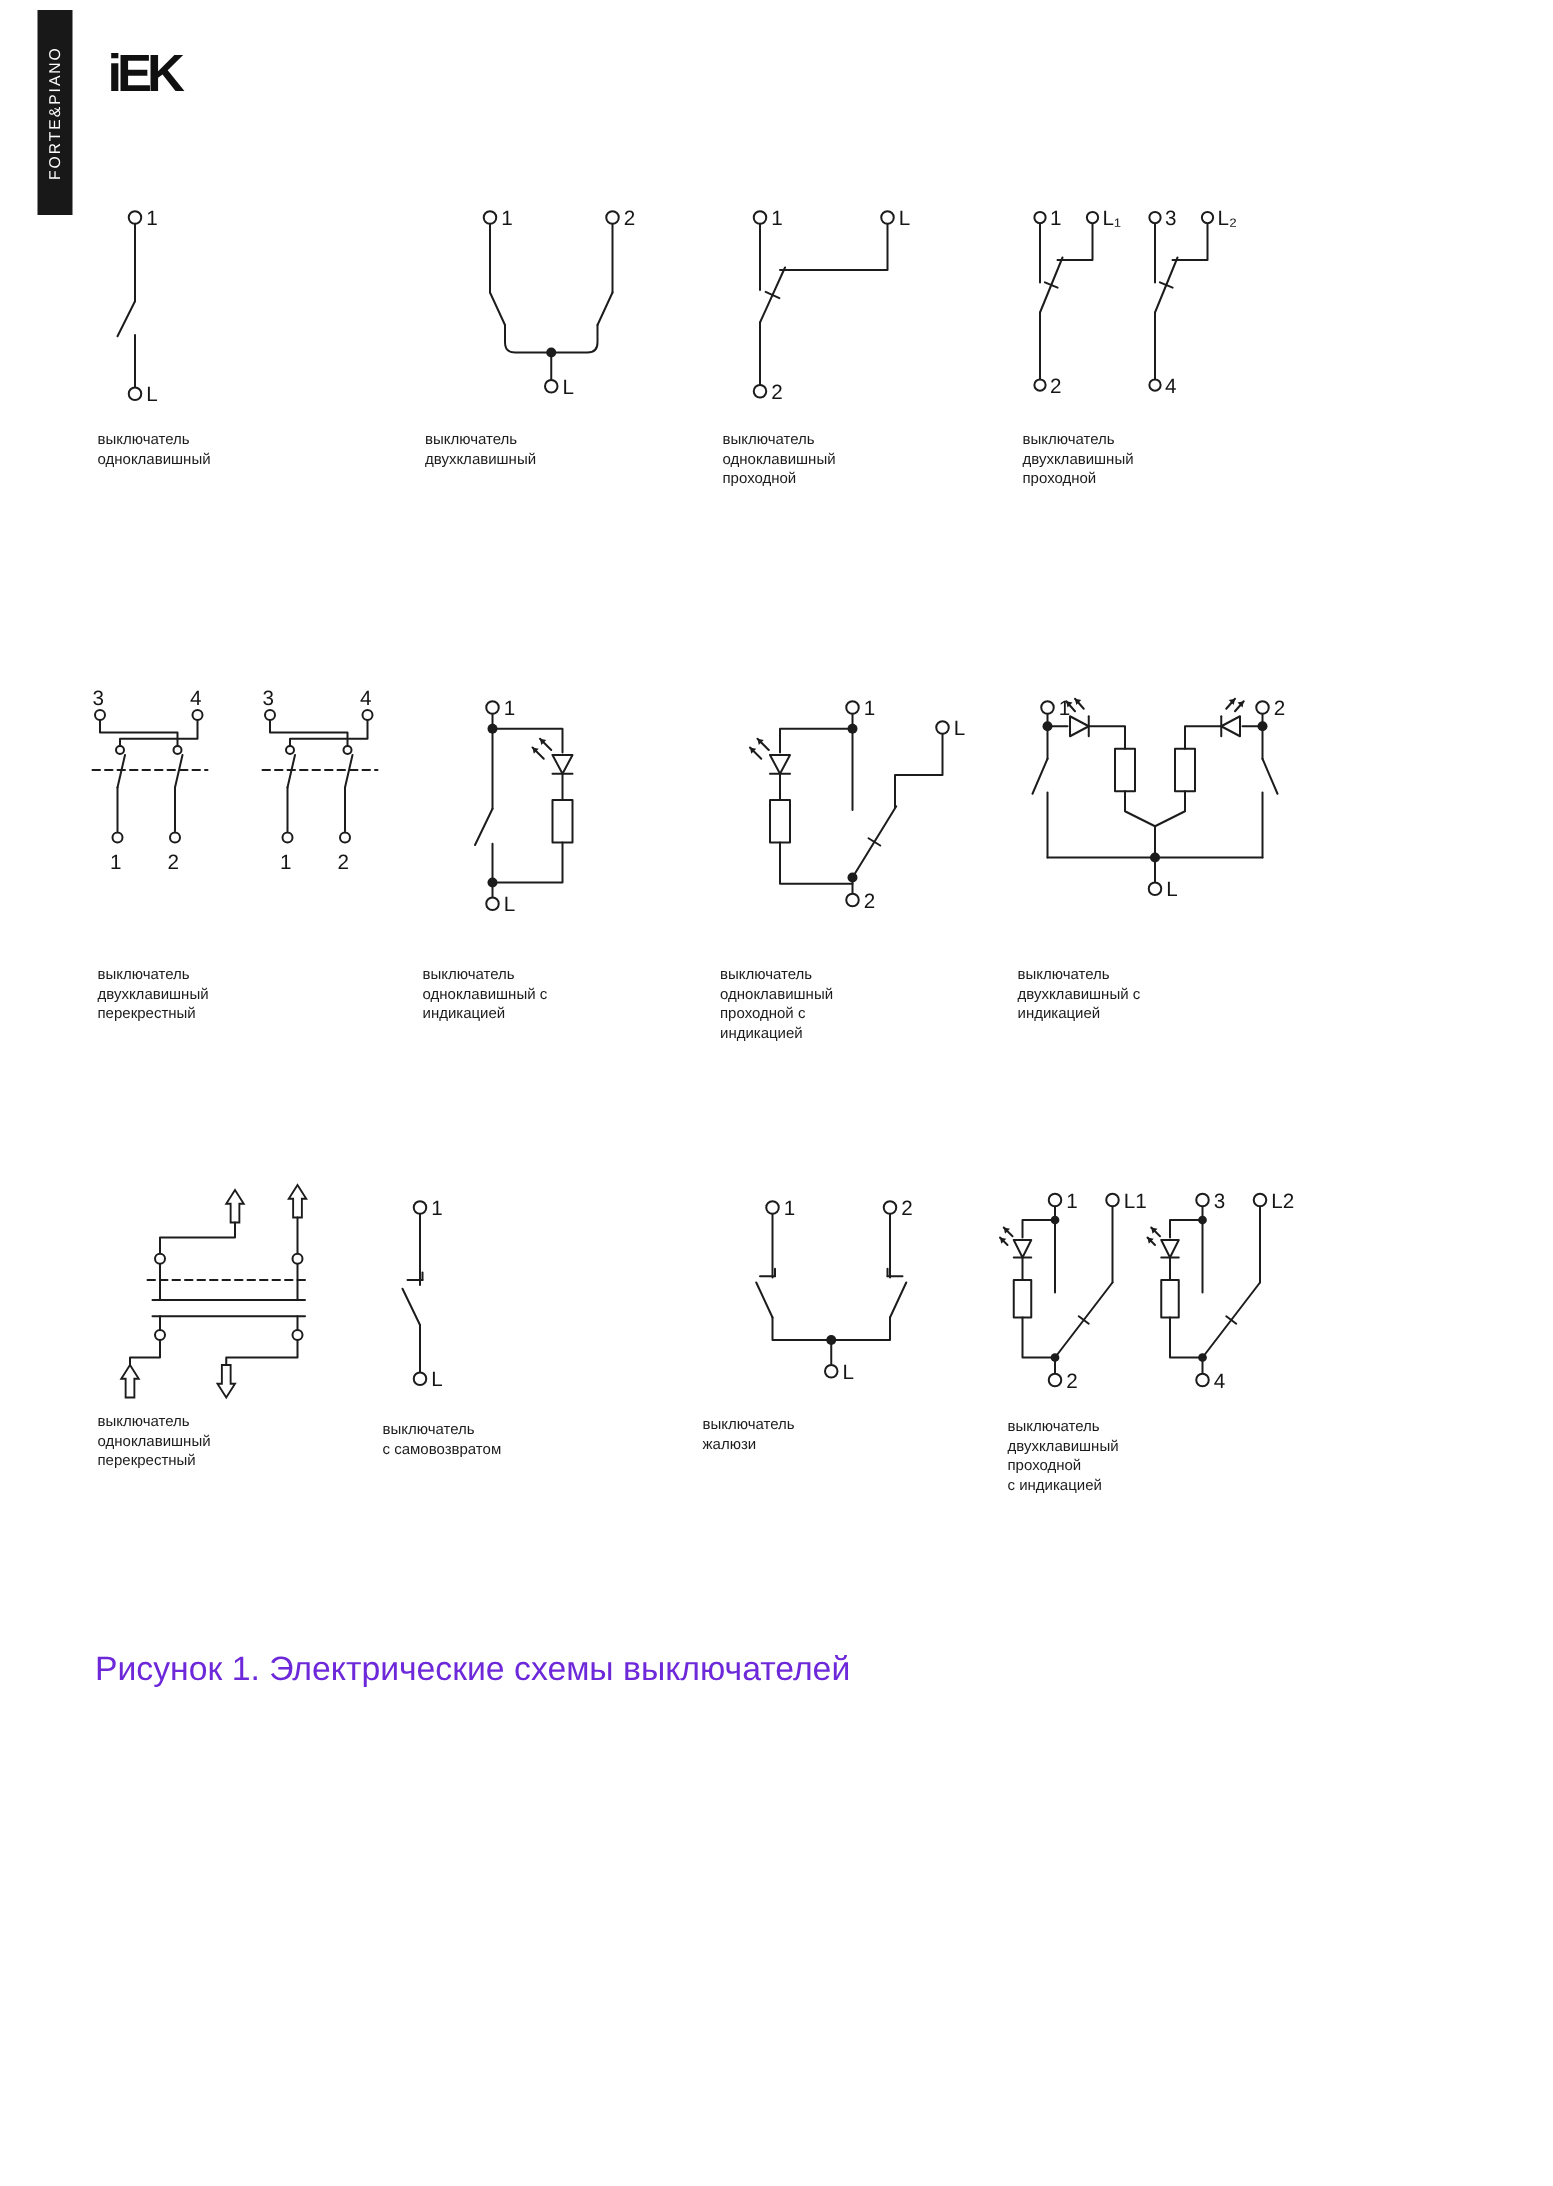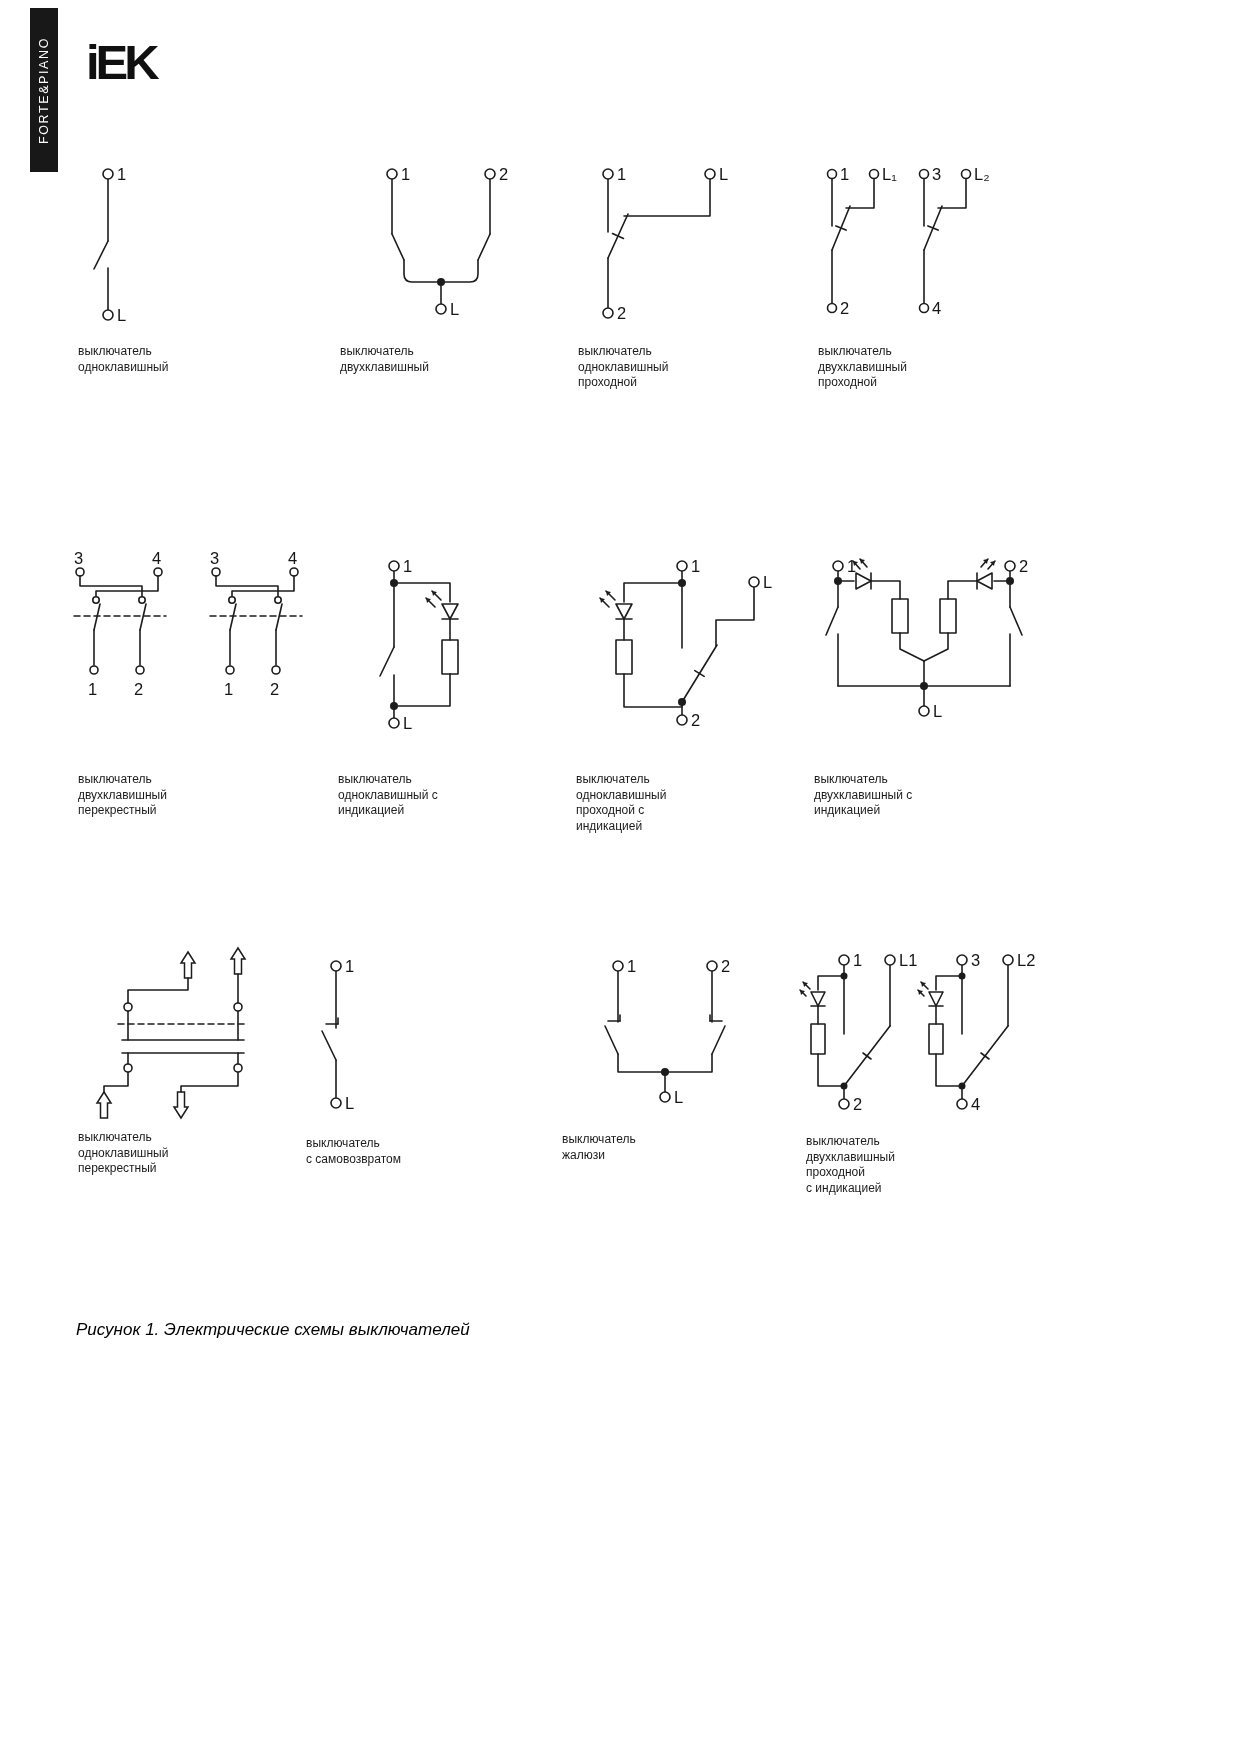--- a/index.html
+++ b/index.html
@@ -3,24 +3,24 @@
 <meta charset="utf-8">
 <style>
   * { margin:0; padding:0; box-sizing:border-box; }
   html,body { background:#e8e8e8; }
   body { font-family:"Liberation Sans","DejaVu Sans",sans-serif; }
   .page { position:relative; width:1242px; height:1749px; background:#ffffff; margin:0 auto; overflow:hidden; }
   .brand-bar { position:absolute; left:30px; top:8px; width:28px; height:164px; background:#181818;
                display:flex; align-items:center; justify-content:center; }
   .brand-text { writing-mode:vertical-rl; transform:rotate(180deg); color:#ffffff; font-size:12.5px;
                 letter-spacing:1.6px; font-weight:500; }
-  .logo { position:absolute; left:86px; top:38px; font-size:49px; font-weight:bold; letter-spacing:-4px;
+  .logo { position:absolute; left:86px; top:38px; font-size:42px; font-weight:bold; letter-spacing:-4px;
           color:#101010; line-height:1; }
   .caption { position:absolute; width:220px; font-size:12px; line-height:1.3; color:#1c1c1c; white-space:pre-line; }
-  .fig-caption { position:absolute; left:76px; top:1320px; font-size:17px; color:#000000;font-style:italic; }
+  .fig-caption { position:absolute; left:76px; top:1320px; font-size:27px; color:#6d28d9; }
   svg.diagram { position:absolute; overflow:visible; }
   svg .w   { stroke:#1c1c1c; stroke-width:1.6; fill:none; stroke-linecap:round; stroke-linejoin:round; }
   svg .dash{ stroke-dasharray:6 4; }
   svg .term{ fill:#ffffff; stroke:#1c1c1c; stroke-width:1.6; }
   svg .dot { fill:#1c1c1c; stroke:none; }
   svg .lbl { font-size:16.5px; fill:#161616; font-family:"Liberation Sans","DejaVu Sans",sans-serif; }
   svg .ah  { fill:#1c1c1c; stroke:none; }
   svg .arrow { fill:#ffffff; stroke:#1c1c1c; stroke-width:1.5; stroke-linejoin:miter; }
 </style>
 </head>

